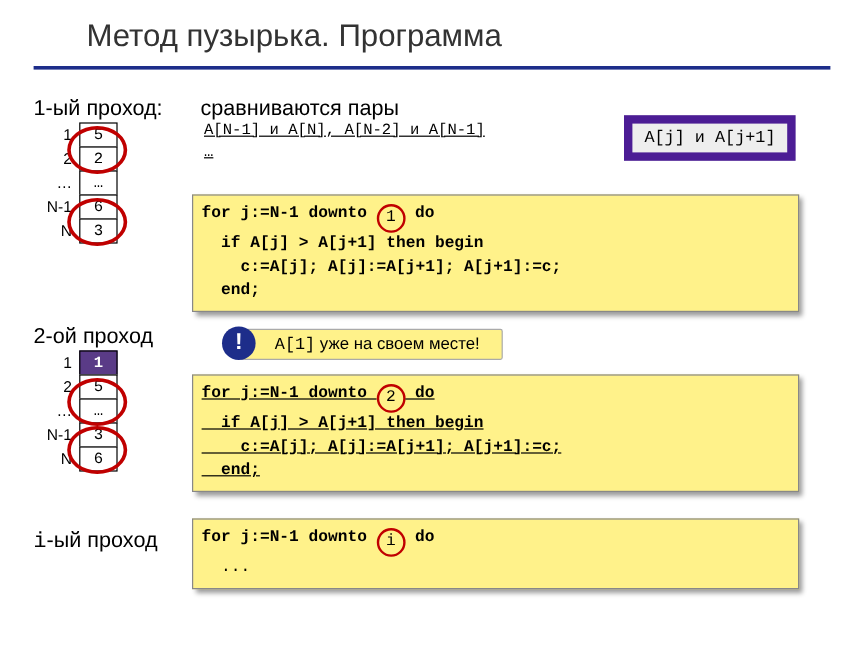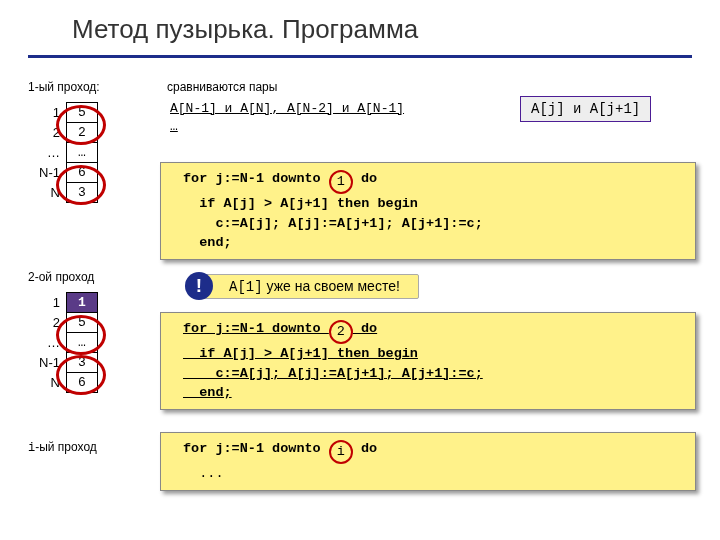--- a/index.html
+++ b/index.html
@@ -24,21 +24,21 @@
     border-top: 3px solid #1d2d8a;
   }
   .mono { font-family: Liberation Mono, monospace; }
   .content {
     position: absolute;
     left: 0; top: 62px;
     width: 720px;
   }
   .pass-label {
     position: absolute;
-    font-size: 12px;
+    font-size: 18px;
   }
   
   .arr {
     position: absolute;
     width: 90px;
   }
   .arr-row {
     display: flex;
     align-items: center;
     height: 20px;
@@ -76,35 +76,35 @@
   
   .desc {
     position: absolute;
     font-size: 13px;
     font-family: "Courier New", monospace;
     line-height: 1.35;
     text-decoration: underline;
   }
   .key-box {
     position: absolute;
-    border: 1px solid #4c1d95;
+    border: 7px solid #4c1d95;
     background: #eee;
     font-family: "Courier New", monospace;
     font-size: 14px;
     padding: 4px 10px;
   }
   
   .codebox {
     position: absolute;
     background: #fff28a;
     border: 1px solid #888;
     box-shadow: 3px 3px 4px rgba(0,0,0,.4);
     font-family: "Courier New", monospace;
     font-size: 13.5px;
-    padding: 6px 22px;
+    padding: 6px 7px;
     line-height: 1.45;
     white-space: pre;
   }
   .codebox b { font-weight: bold; }
   .ccircle {
     display: inline-block;
     border: 2.5px solid #c00000;
     border-radius: 50%;
     width: 20px;
     height: 20px;

